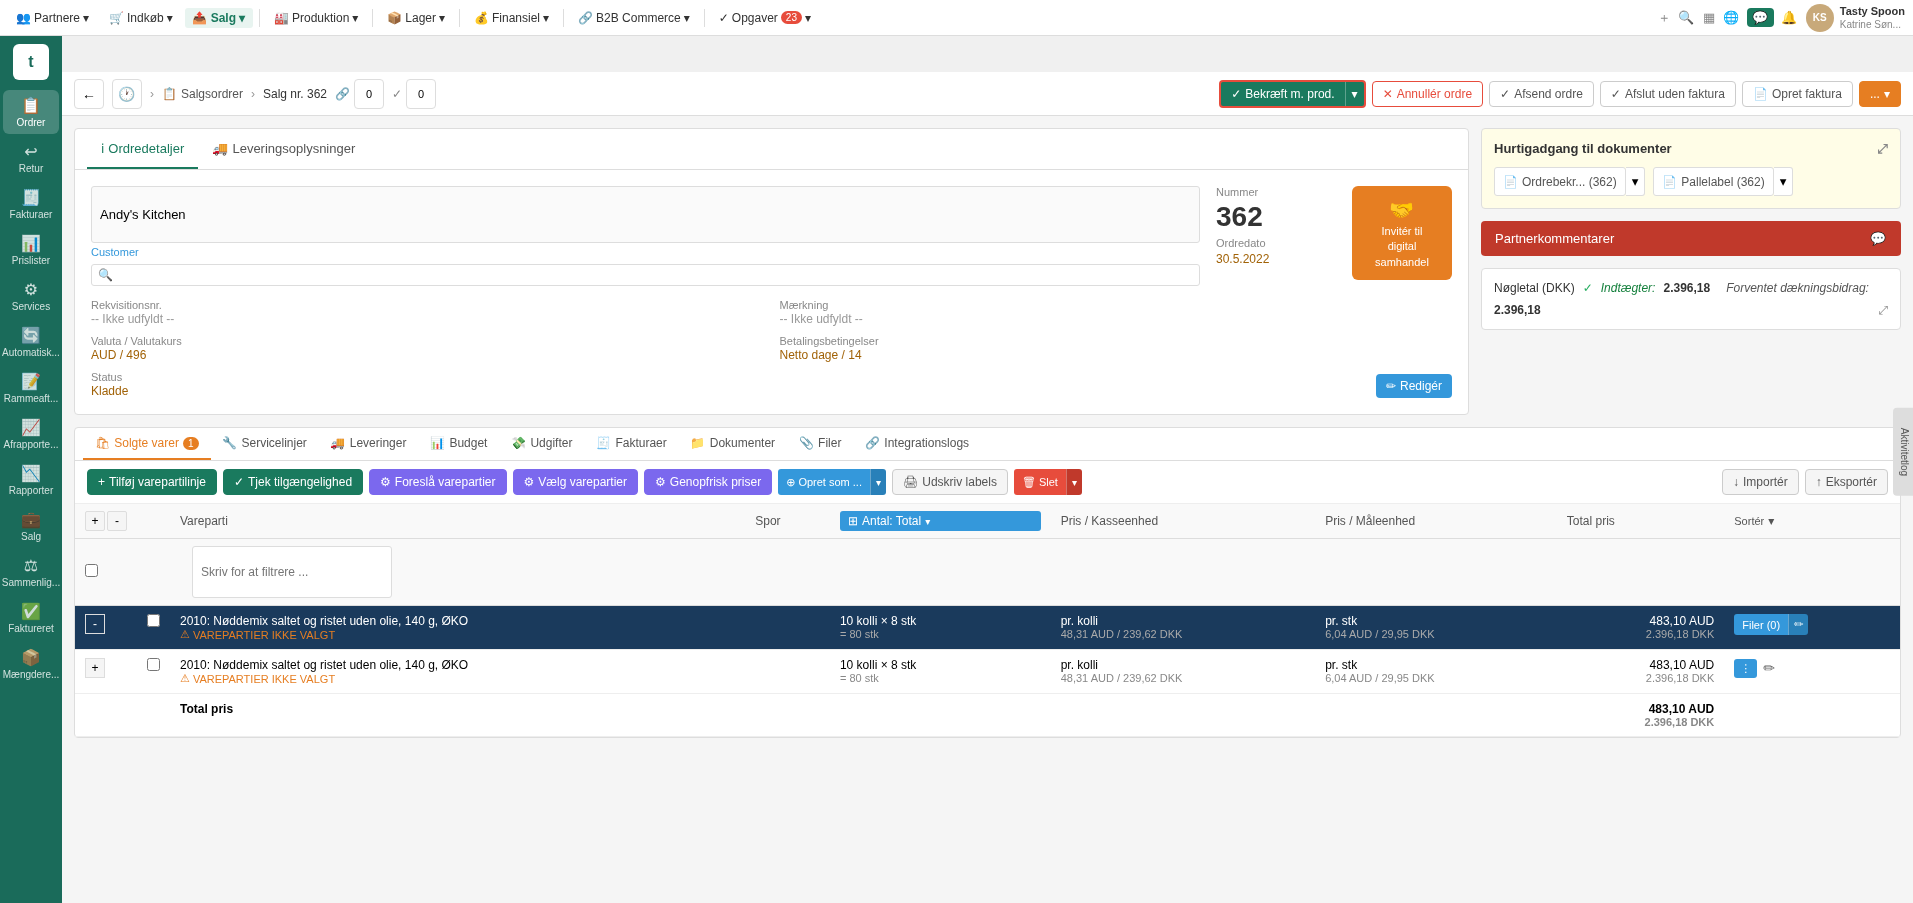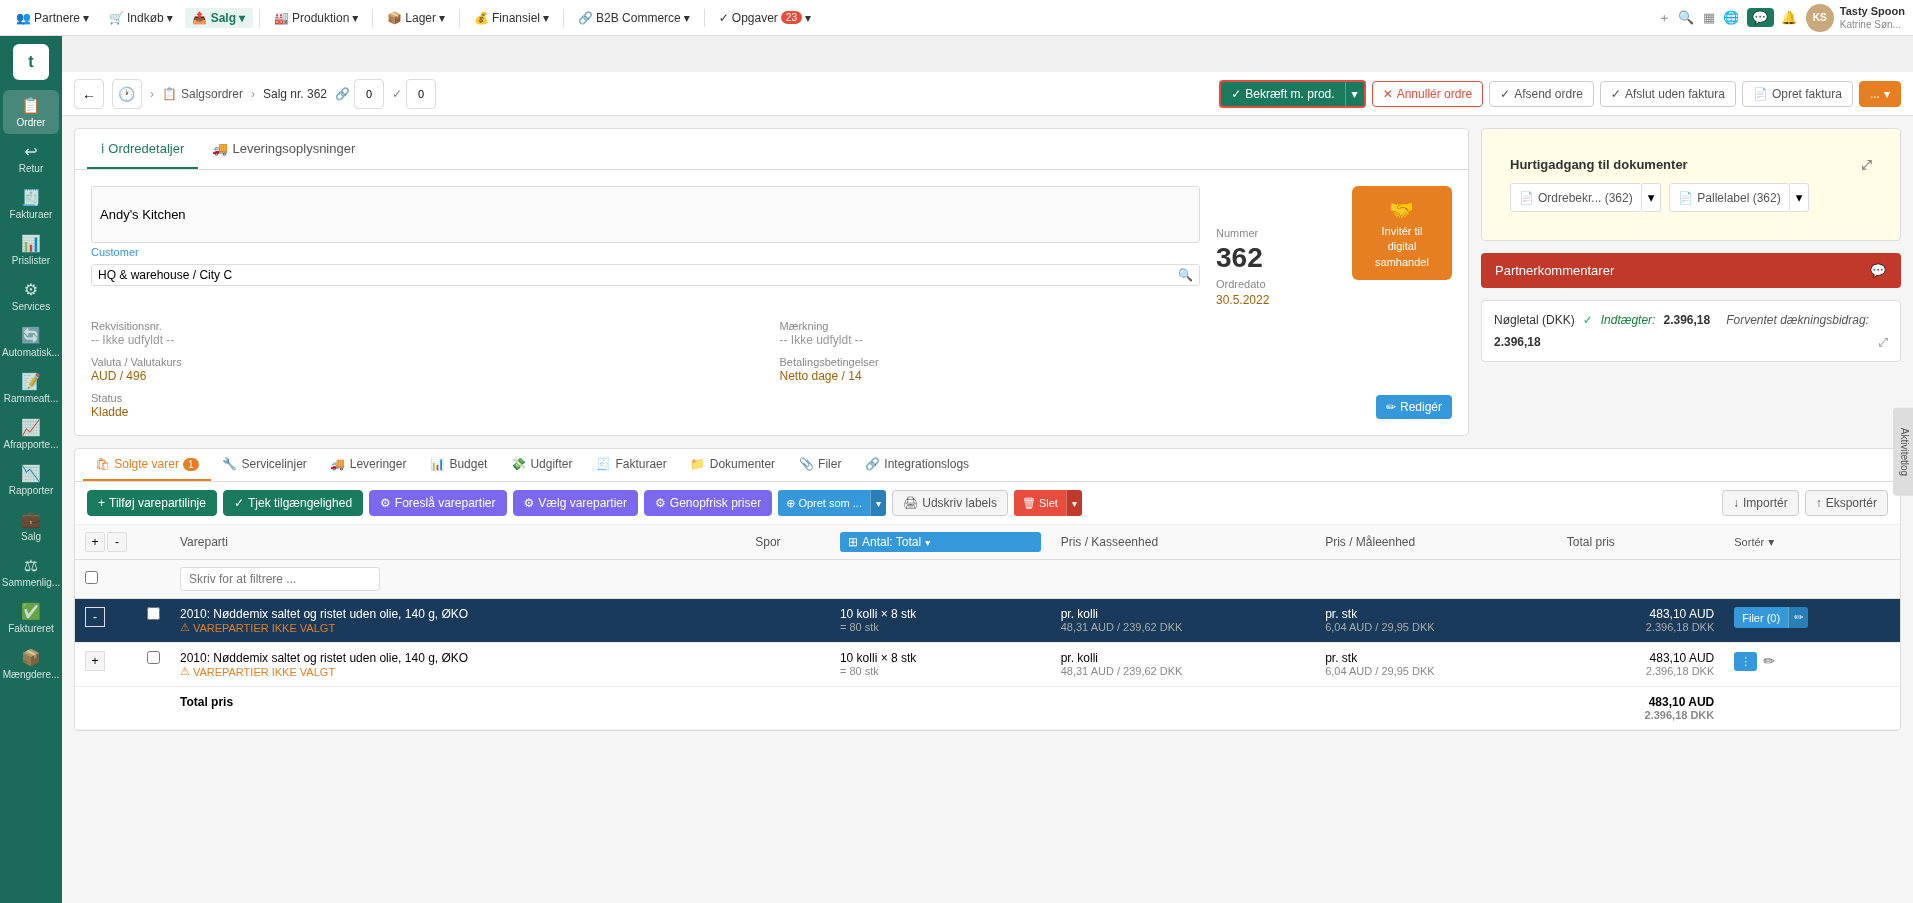--- a/index.html
+++ b/index.html
@@ -226,21 +226,21 @@
     .form-col { flex: 1; }
     
     
     .right-panel { display: flex; flex-direction: column; gap: 12px; }
     
     
     .quick-access {
       background: #fffde7;
       border: 1px solid #ddd;
       border-radius: 4px;
-      padding: 28px;
+      padding: 12px;
     }
     .quick-access-title {
       font-size: 13px; font-weight: 600; color: #333;
       margin-bottom: 10px;
       display: flex; justify-content: space-between;
     }
     .quick-access-docs {
       display: flex; gap: 8px;
     }
     .doc-btn {
@@ -432,23 +432,24 @@
       cursor: pointer;
       writing-mode: vertical-rl;
       font-size: 10px;
       color: #555;
       text-align: center;
     }
 
     .filter-input {
       border: 1px solid #ddd;
       border-radius: 3px;
-      padding: 4px 8px;
+      padding: 18px 8px;
       font-size: 12px;
       width: 200px;
+      margin-left: 12px;
     }
 
     .antal-badge {
       background: #3498db;
       color: #fff;
       padding: 3px 8px;
       border-radius: 3px;
       font-size: 12px;
       display: flex;
       align-items: center;
@@ -648,26 +649,25 @@
       </div>
       <div class="card-body">
         <div style="display:flex;gap:16px;">
           <div style="flex:1;">
             <div class="form-group">
               <div class="form-input" style="background:#fafafa;">
                 <span style="font-size:13px;font-weight:500;">Andy's Kitchen</span>
               </div>
               <span class="form-value-secondary" style="color:#3498db;font-size:11px;">Customer</span>
               <div class="form-input-search" style="margin-top:3px;">
-                <span style="flex:1;font-size:12px;">HQ &amp; warehouse / City C</span>
                 <span style="color:#888;">🔍</span>
               </div>
             </div>
           </div>
-          <div style="min-width:120px;margin-top:41px;">
+          <div style="min-width:120px;">
             <div class="form-group">
               <span class="form-label">Nummer</span>
               <span style="font-size:28px;font-weight:bold;color:#333;">362</span>
             </div>
             <div class="form-group" style="margin-top:4px;">
               <span class="form-label">Ordredato</span>
               <span class="form-value">30.5.2022</span>
             </div>
           </div>
           <div>

